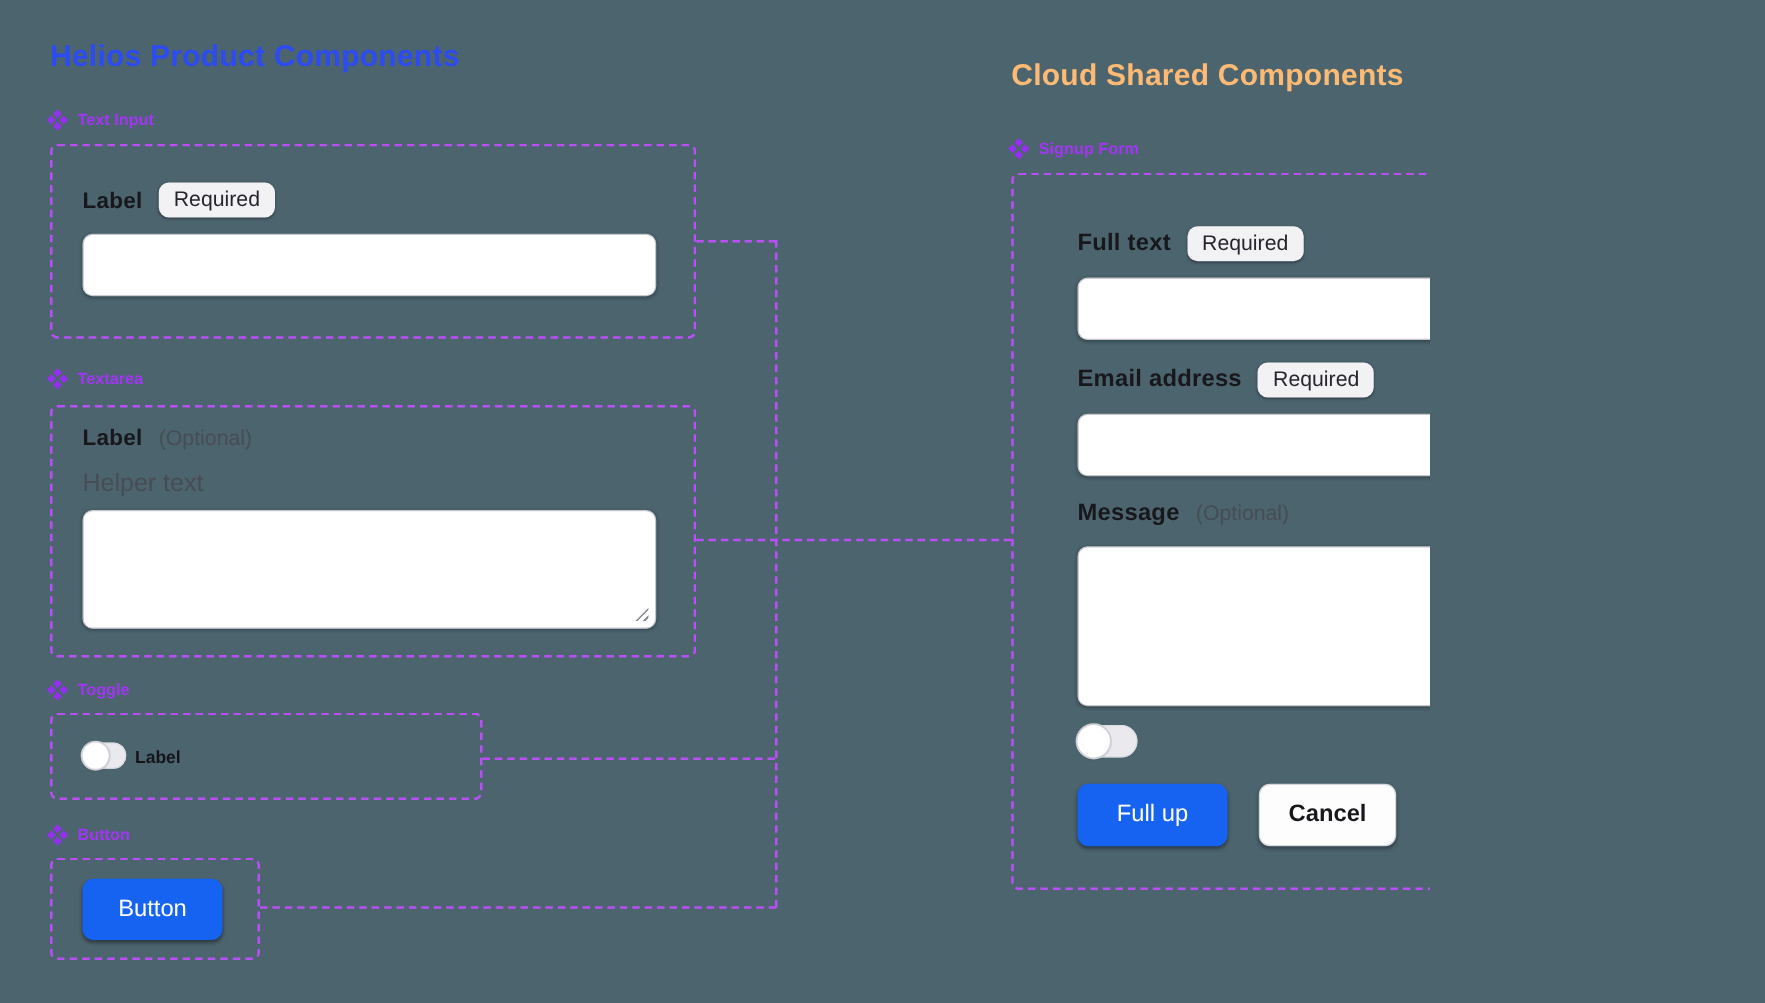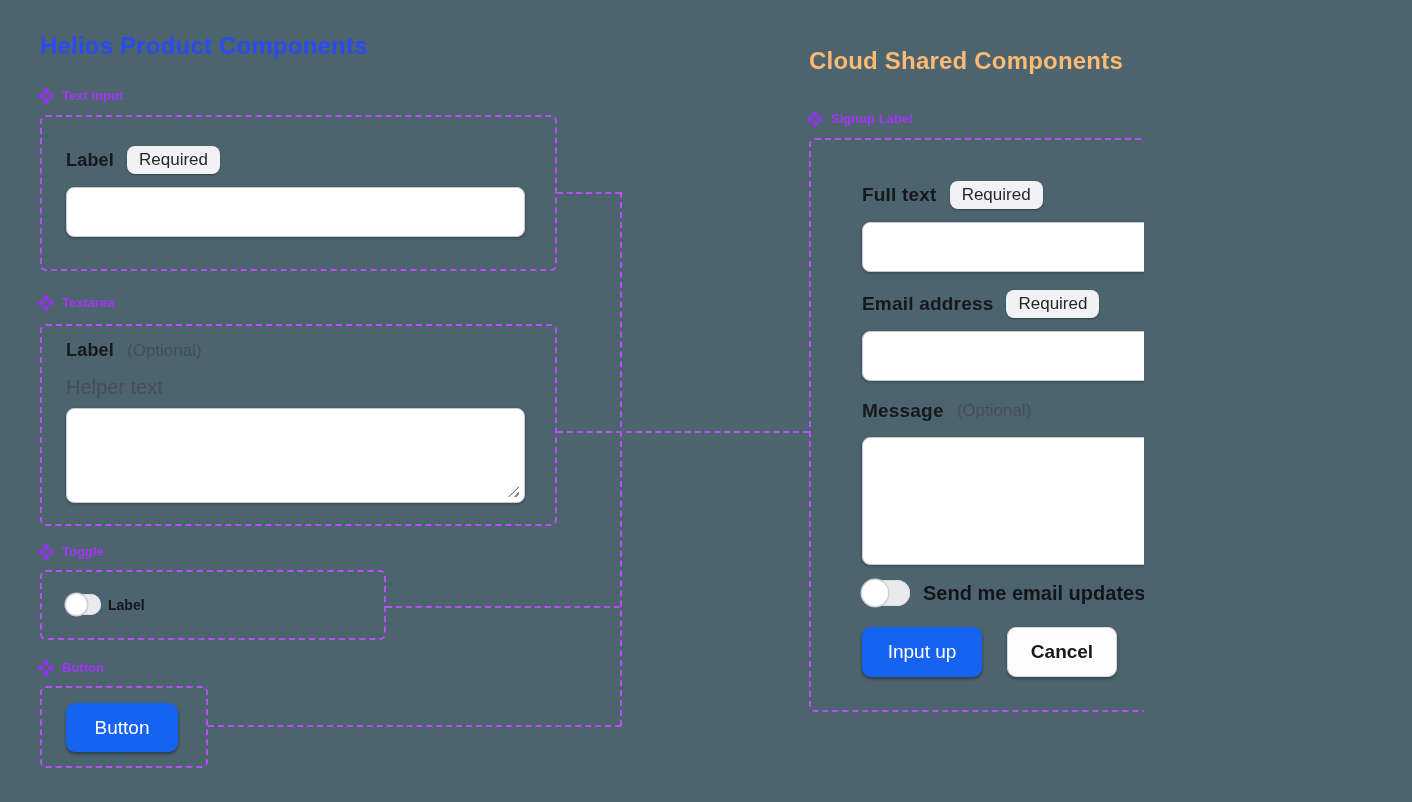--- a/index.html
+++ b/index.html
@@ -154,21 +154,21 @@
     <button class="btn btn-primary" style="left:24px; top:15px; width:112px; height:49px;">Button</button>
   </div>
 
   <div class="comp-label" style="left:809px; top:111px;">
     <span class="comp-icon">
         <i></i>
         <i></i>
         <i></i>
         <i></i>
       </span>
-    <span>Signup Label</span>
+    <span>Signup Form</span>
   </div>
   <div class="frame" style="left:809px; top:138px; width:555px; height:574px;">
 
     <div class="fld-row" style="left:51px; top:41px;">
       <span class="fld-label">Full text</span>
       <span class="badge">Required</span>
     </div>
     <input class="text-input" style="left: 51px; top: 82px; width: 460px; height: 50px;">
 
     <div class="fld-row" style="left:51px; top:150px;">
@@ -181,19 +181,18 @@
       <span class="fld-label">Message</span>
       <span class="muted">(Optional)</span>
     </div>
     <div class="text-area" style="left:51px; top:297px; width:460px; height:128px;">
       <span class="resize-handle"></span>
     </div>
 
     <div class="toggle" style="left:51px; top:440px; width:48px; height:26px;">
       <span class="knob" style="width:26px; height:26px;"></span>
     </div>
-    <span class="toggle-text" style="left:112px; top:442px; font-size:20px;">Send me email updates</span>
 
-    <button class="btn btn-primary" style="left:51px; top:487px; width:120px; height:50px;">Input up</button>
+    <button class="btn btn-primary" style="left:51px; top:487px; width:120px; height:50px;">Full up</button>
     <button class="btn btn-secondary" style="left:196px; top:487px; width:110px; height:50px;">Cancel</button>
   </div>
 
 </div>
 
 </body></html>

